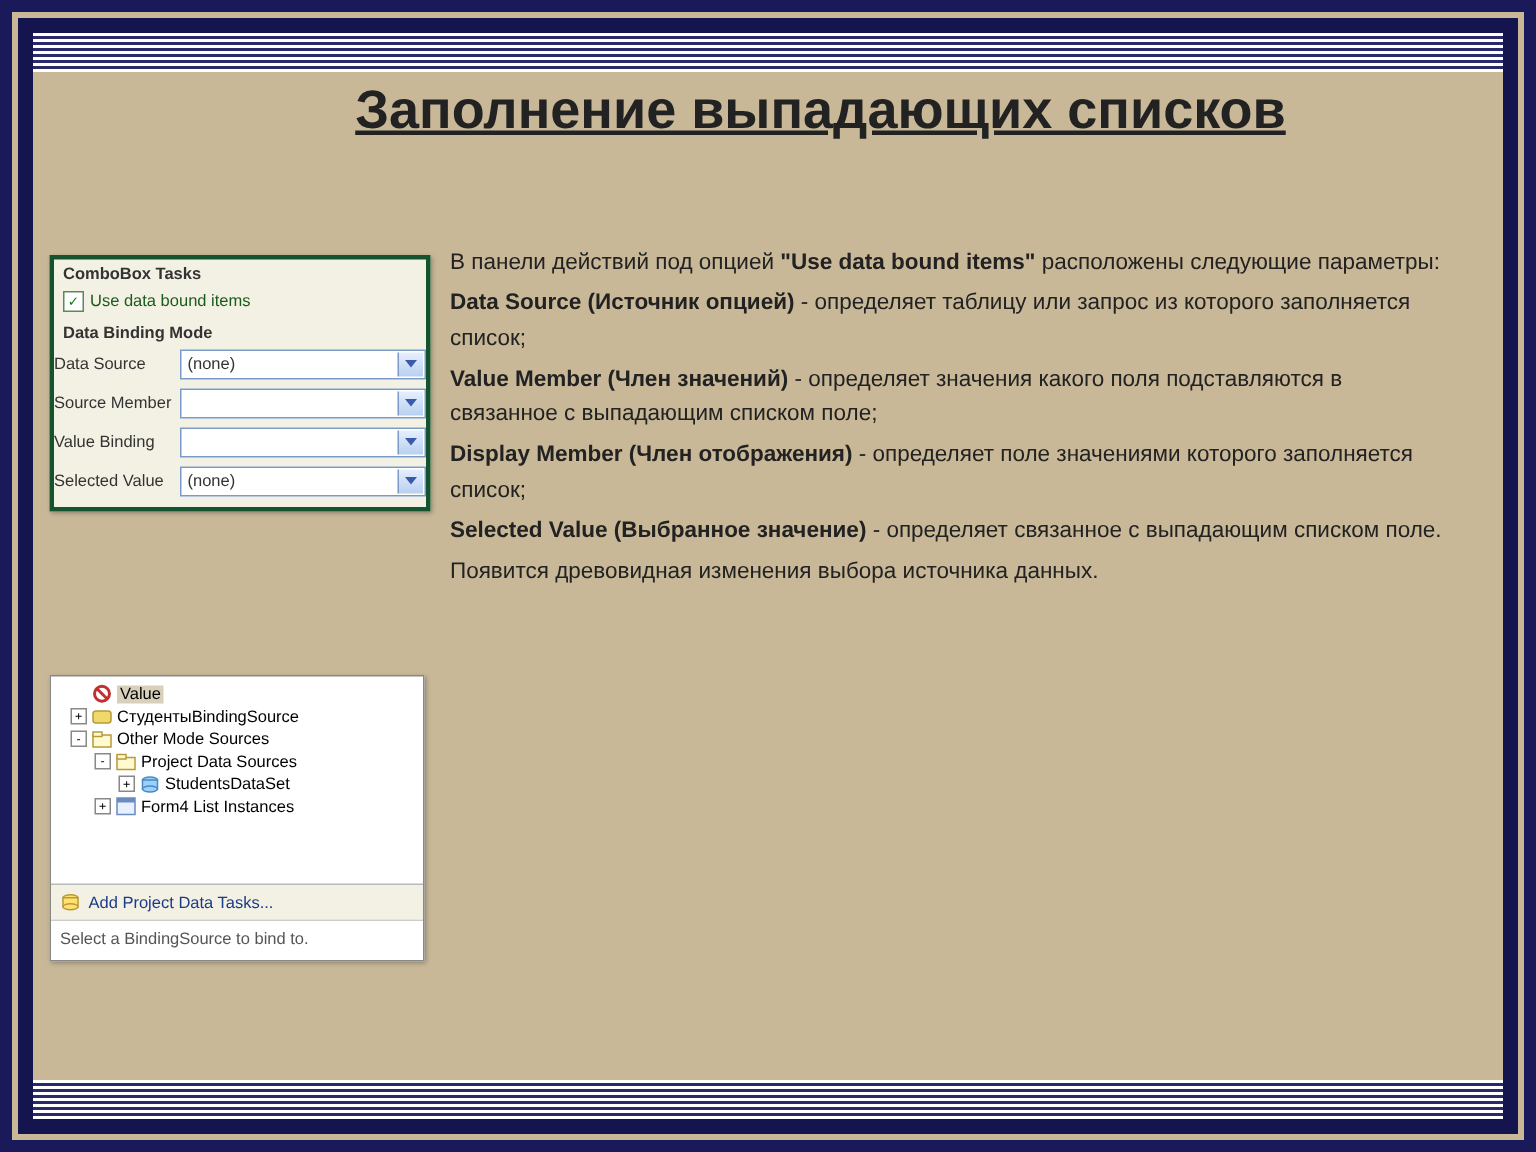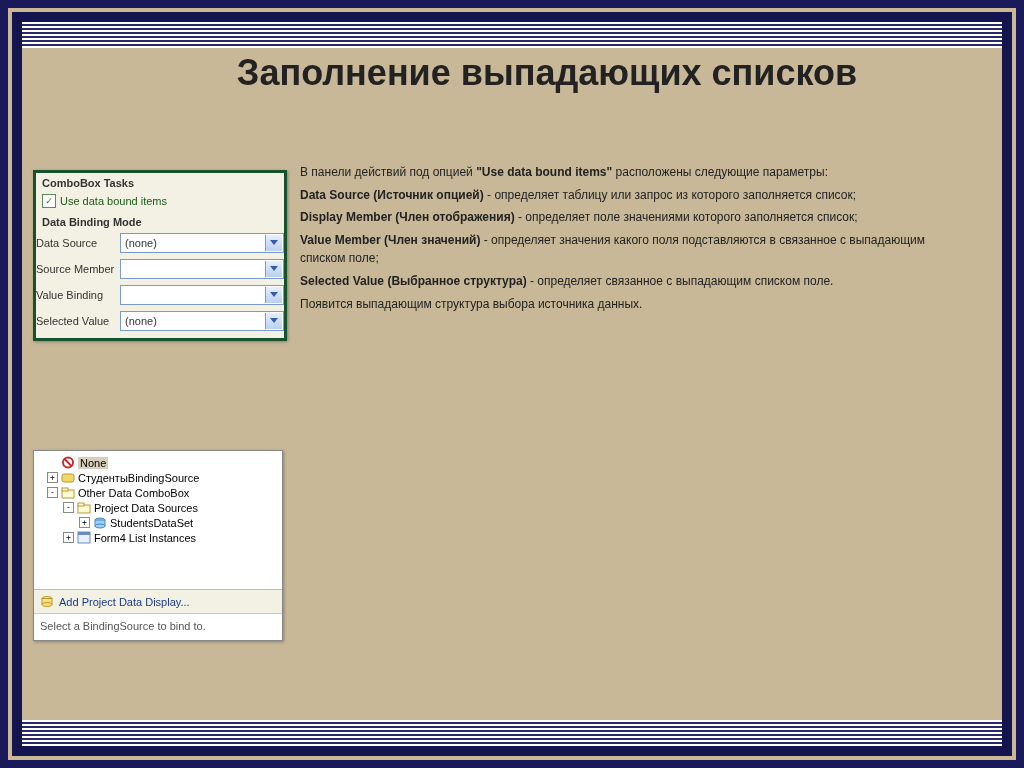--- a/index.html
+++ b/index.html
@@ -47,27 +47,28 @@
 .title {
   position: absolute;
   top: 50px;
   left: 130px;
   right: 60px;
   text-align: center;
   font-size: 36px;
   font-weight: bold;
   color: #222;
   line-height: 1.25;
+  text-decoration: underline;
 }
 .body-text {
   position: absolute;
   top: 163px;
   left: 300px;
   right: 60px;
-  font-size: 12px;
+  font-size: 15px;
   color: #222;
   line-height: 1.55;
 }
 .body-text p {
   margin: 0 0 4px 0;
 }
 .inline-icon {
   display: inline-block;
   width: 16px;
   height: 14px;
@@ -224,29 +225,29 @@
 <div class="title">Заполнение выпадающих списков</div>
 
 <div class="body-text">
   <p>
     <span>В панели действий под опцией </span><b>"Use data bound items"</b><span> расположены следующие параметры:</span>
   </p>
   <p>
     <b>Data Source (Источник опцией)</b><span> - определяет таблицу или запрос из которого заполняется список;</span>
   </p>
   <p>
+    <b>Value Member (Член значений)</b><span> - определяет значения какого поля подставляются в связанное с выпадающим списком поле;</span>
+  </p>
+  <p>
     <b>Display Member (Член отображения)</b><span> - определяет поле значениями которого заполняется список;</span>
   </p>
   <p>
-    <b>Value Member (Член значений)</b><span> - определяет значения какого поля подставляются в связанное с выпадающим списком поле;</span>
-  </p>
-  <p>
-    <b>Selected Value (Выбранное структура)</b><span> - определяет связанное с выпадающим списком поле.</span>
-  </p>
-  <p>Появится выпадающим структура выбора источника данных.</p>
+    <b>Selected Value (Выбранное значение)</b><span> - определяет связанное с выпадающим списком поле.</span>
+  </p>
+  <p>Появится древовидная изменения выбора источника данных.</p>
 </div>
 
 <div class="combobox-panel">
   <div class="panel-header">ComboBox Tasks</div>
   <div class="checkbox-row">
     <span class="checkbox">✓</span>
     <span>Use data bound items</span>
   </div>
   <div class="section-label">Data Binding Mode</div>
 
@@ -298,38 +299,38 @@
 </div>
 
 <div class="tree-panel">
   <div class="tree-body">
     <div class="tree-row">
       <span class="tree-indent" style="width:22px"></span>
       <span class="tree-icon"><svg width="14" height="13">
             <circle cx="7" cy="6.5" r="5" fill="#fff" stroke="#c03030" stroke-width="2"></circle>
             <line x1="3.5" y1="3" x2="10.5" y2="10" stroke="#c03030" stroke-width="2"></line>
           </svg></span>
-      <span class="selected-node">None</span>
+      <span class="selected-node">Value</span>
     </div>
     <div class="tree-row">
       <span class="tree-indent" style="width:8px"></span>
       <span class="expander">+</span>
       <span class="tree-icon"><svg width="14" height="13">
             <rect x="1" y="3" width="12" height="8" rx="2" fill="#f0d86a" stroke="#b89a3a"></rect>
           </svg></span>
       <span>СтудентыBindingSource</span>
     </div>
     <div class="tree-row">
       <span class="tree-indent" style="width:8px"></span>
       <span class="expander">-</span>
       <span class="tree-icon"><svg width="14" height="13">
             <rect x="1" y="4" width="12" height="8" fill="#fffad0" stroke="#b89a3a"></rect>
             <rect x="1" y="2" width="6" height="3" fill="#fffad0" stroke="#b89a3a"></rect>
           </svg></span>
-      <span>Other Data ComboBox</span>
+      <span>Other Mode Sources</span>
     </div>
     <div class="tree-row">
       <span class="tree-indent" style="width:24px"></span>
       <span class="expander">-</span>
       <span class="tree-icon"><svg width="14" height="13">
             <rect x="1" y="4" width="12" height="8" fill="#fffad0" stroke="#b89a3a"></rect>
             <rect x="1" y="2" width="6" height="3" fill="#fffad0" stroke="#b89a3a"></rect>
           </svg></span>
       <span>Project Data Sources</span>
     </div>
@@ -352,16 +353,16 @@
           </svg></span>
       <span>Form4 List Instances</span>
     </div>
   </div>
   <div class="tree-footer1">
     <span class="tree-icon"><svg width="14" height="13">
           <ellipse cx="7" cy="3.5" rx="5" ry="2" fill="#ffe070" stroke="#b89a3a"></ellipse>
           <rect x="2" y="3.5" width="10" height="6" fill="#ffe070" stroke="#b89a3a"></rect>
           <ellipse cx="7" cy="9.5" rx="5" ry="2" fill="#ffe070" stroke="#b89a3a"></ellipse>
         </svg></span>
-    <span>Add Project Data Display...</span>
+    <span>Add Project Data Tasks...</span>
   </div>
   <div class="tree-footer2">Select a BindingSource to bind to.</div>
 </div>
 
 </body></html>

